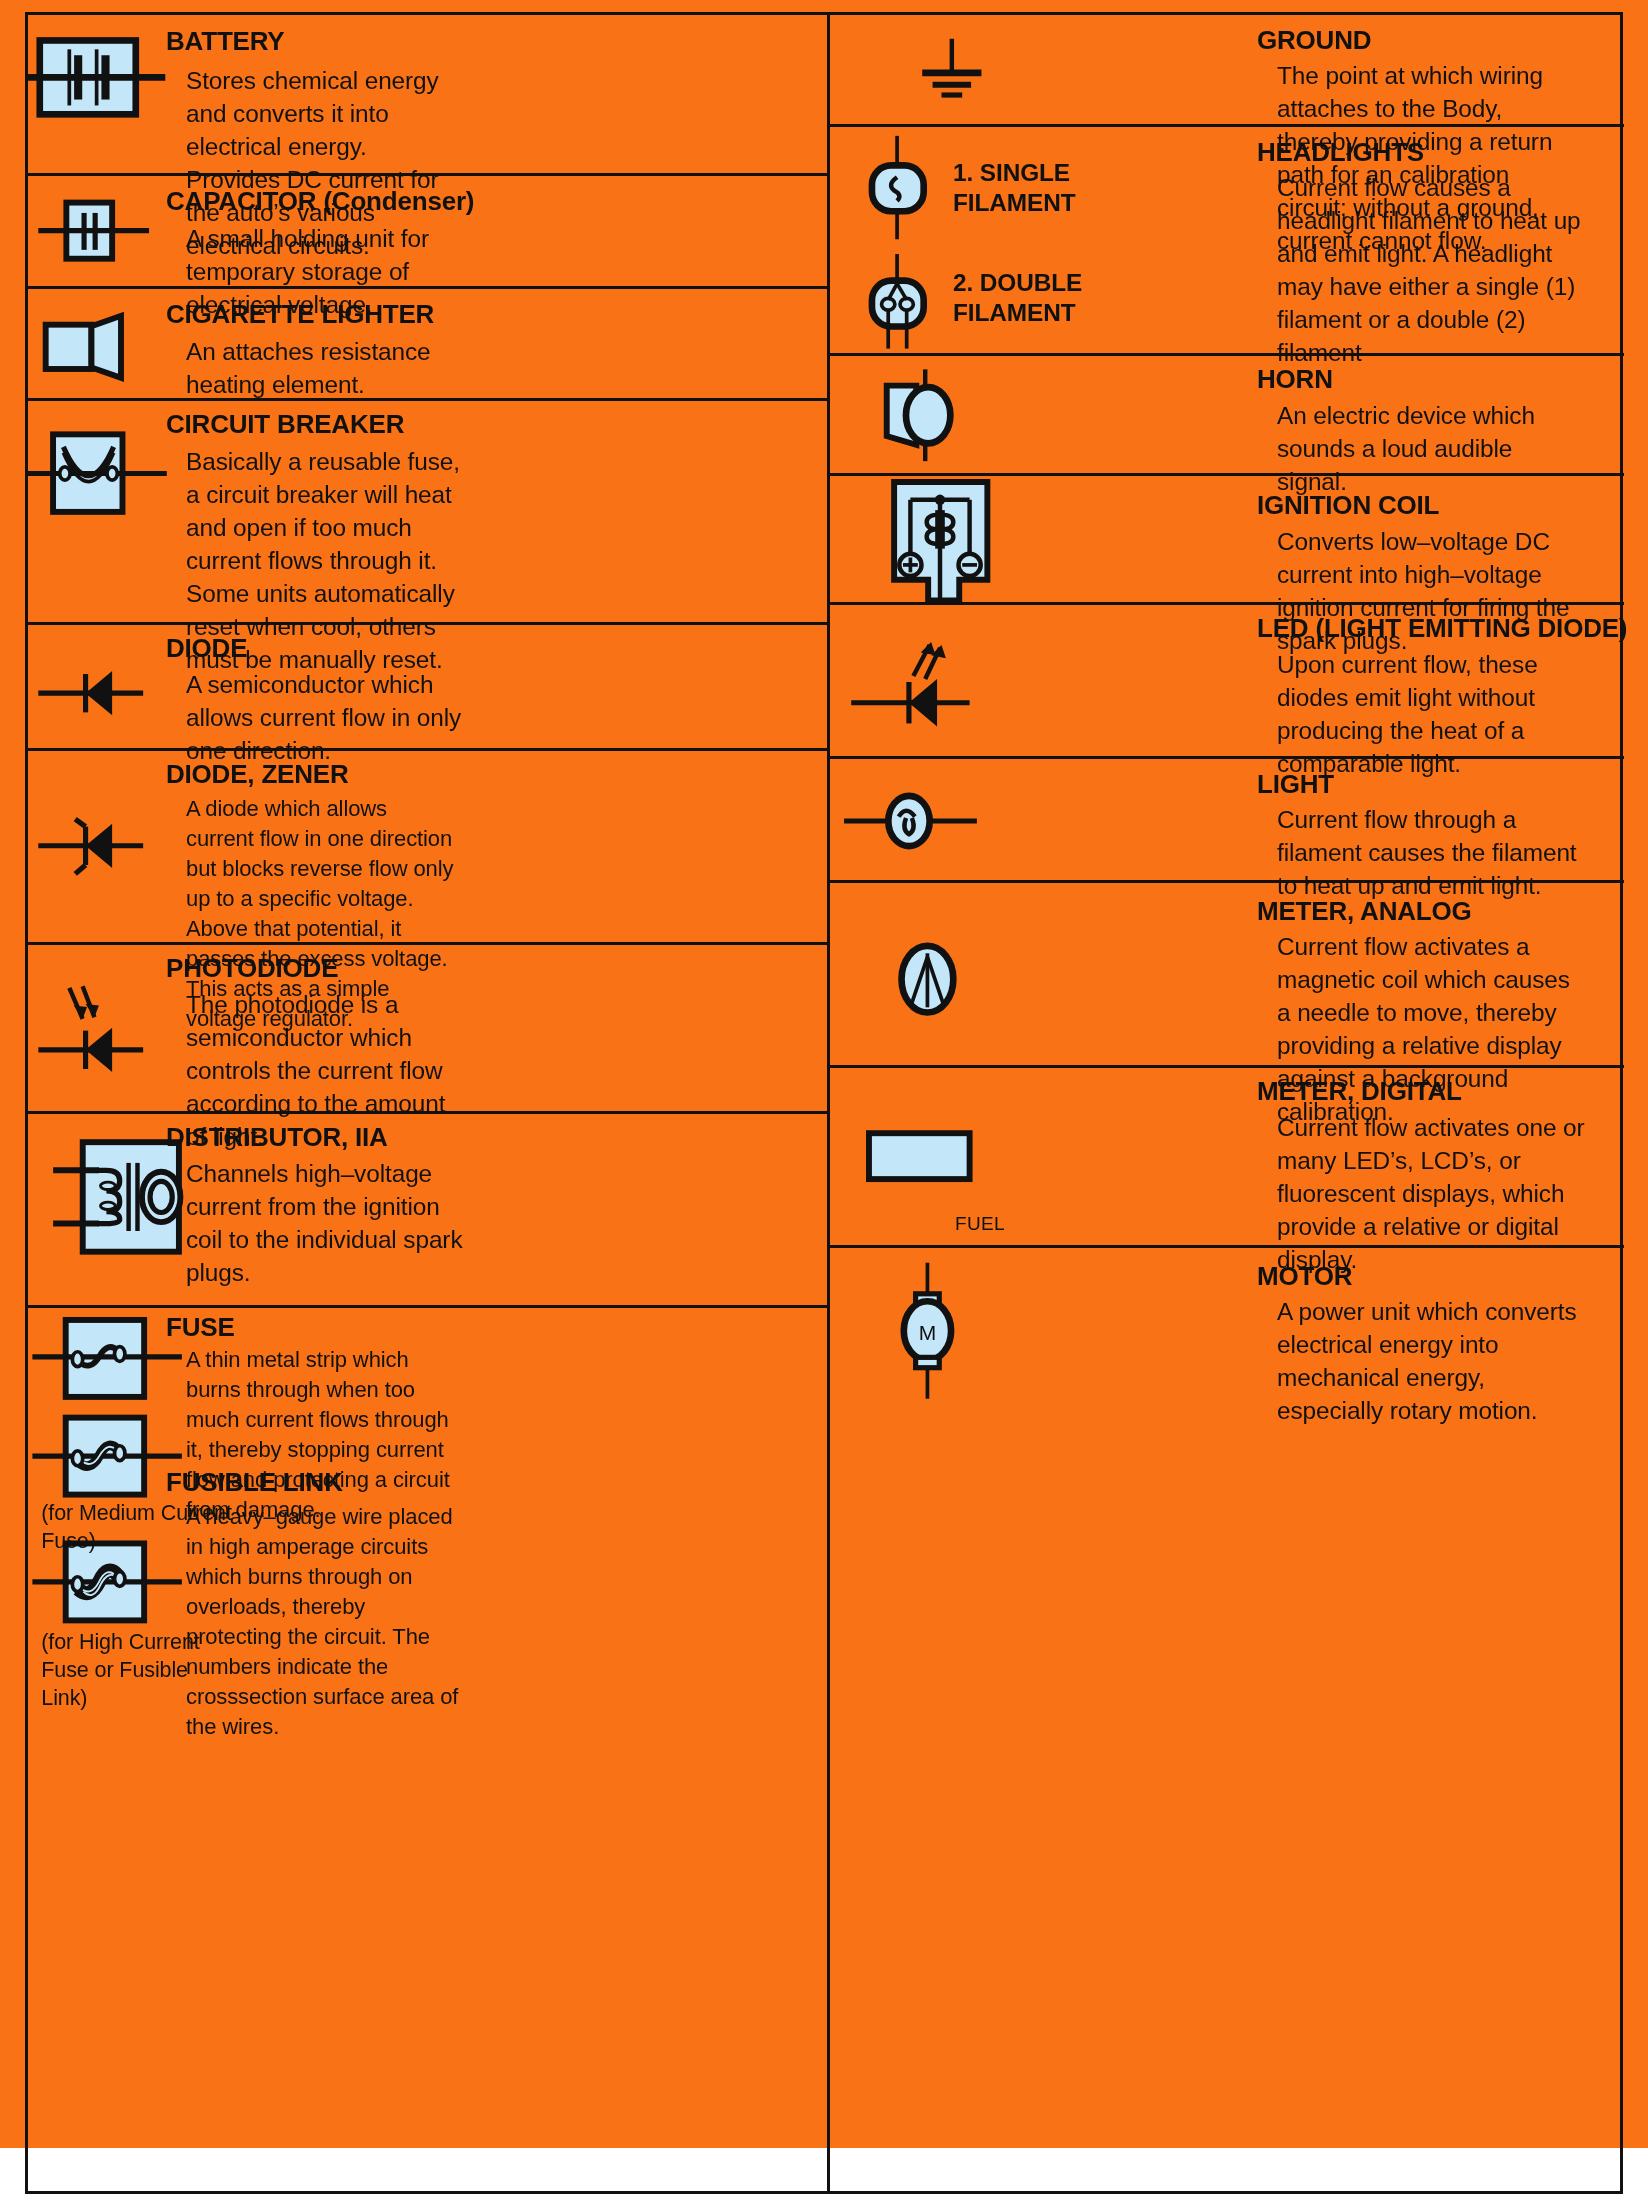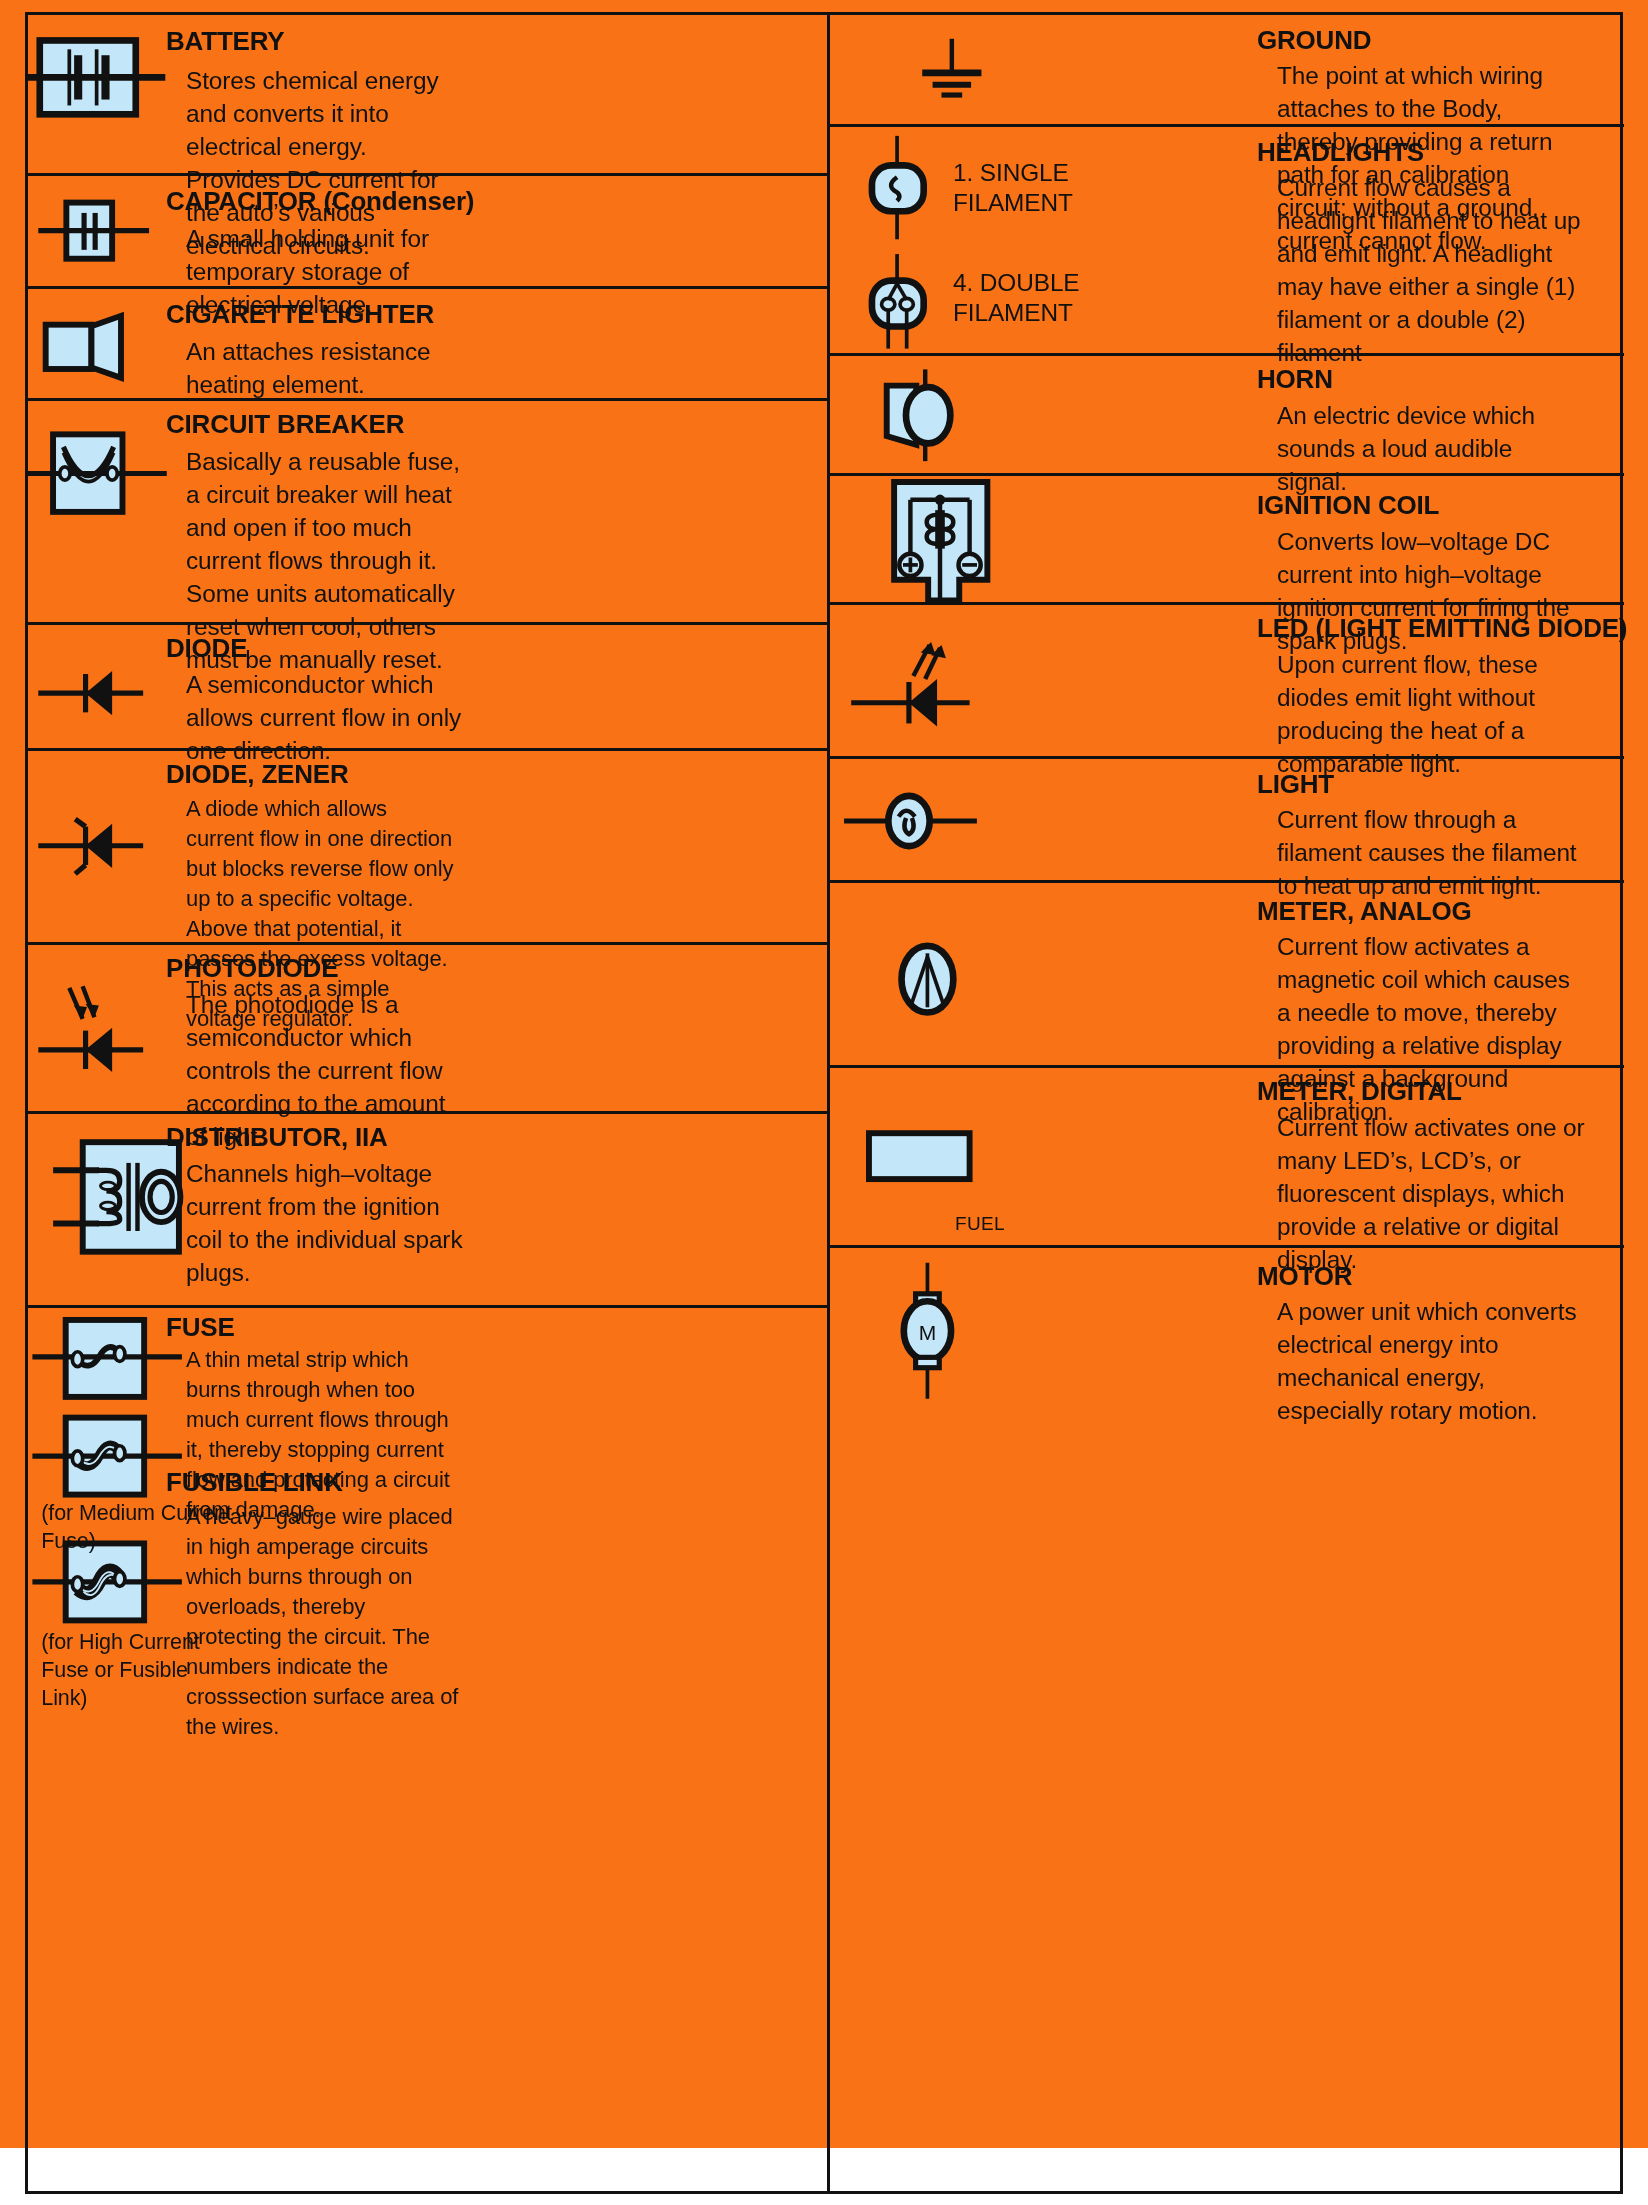--- a/index.html
+++ b/index.html
@@ -73,21 +73,21 @@
     font-size:22px;
     line-height:30px;
   }
   .caption{
     font-size:21.5px;
     line-height:28px;
     letter-spacing:-0.1px;
   }
   .sublabel{
     font-size:24.4px;
-    font-weight:normal;
+    font-weight:bold;
     line-height:30px;
     letter-spacing:-0.1px;
     white-space:pre-line;
   }
   .fuelword{
     font-size:19px;
     letter-spacing:0.4px;
     color:#111;
   }
   .mword{
@@ -286,21 +286,21 @@
           <ellipse cx="80" cy="240" rx="9" ry="8" fill="#c3e7f9" stroke="#111" stroke-width="5"></ellipse>
           <ellipse cx="105" cy="240" rx="9" ry="8" fill="#c3e7f9" stroke="#111" stroke-width="5"></ellipse>
           <line x1="92" y1="212" x2="80" y2="234" stroke="#111" stroke-width="5"></line>
           <line x1="92" y1="212" x2="105" y2="234" stroke="#111" stroke-width="5"></line>
           <line x1="80" y1="248" x2="80" y2="300" stroke="#111" stroke-width="5"></line>
           <line x1="105" y1="248" x2="105" y2="300" stroke="#111" stroke-width="5"></line>
         </svg>
       </div>
       <div class="txt sublabel" style="left:124px;top:31px;">1. SINGLE
     FILAMENT</div>
-      <div class="txt sublabel" style="left:124px;top:141px;">4. DOUBLE
+      <div class="txt sublabel" style="left:124px;top:141px;">2. DOUBLE
     FILAMENT</div>
       <div class="txt title" style="left:428px;top:12px;">HEADLIGHTS</div>
       <div class="txt desc" style="left:448px;top:44px;width:311px;">Current flow causes a headlight filament to heat up and emit light. A headlight may have either a single (1) filament or a double (2) filament</div>
     </div>
 
     <div class="row" style="height:120px;">
       <div class="sym">
         <svg width="222" height="120" viewBox="0 0 300 162">
           <line x1="130" y1="18" x2="130" y2="142" stroke="#111" stroke-width="6"></line>
           <polygon points="78,40 118,40 118,120 78,108" fill="#c3e7f9" stroke="#111" stroke-width="8" stroke-linejoin="miter"></polygon>

